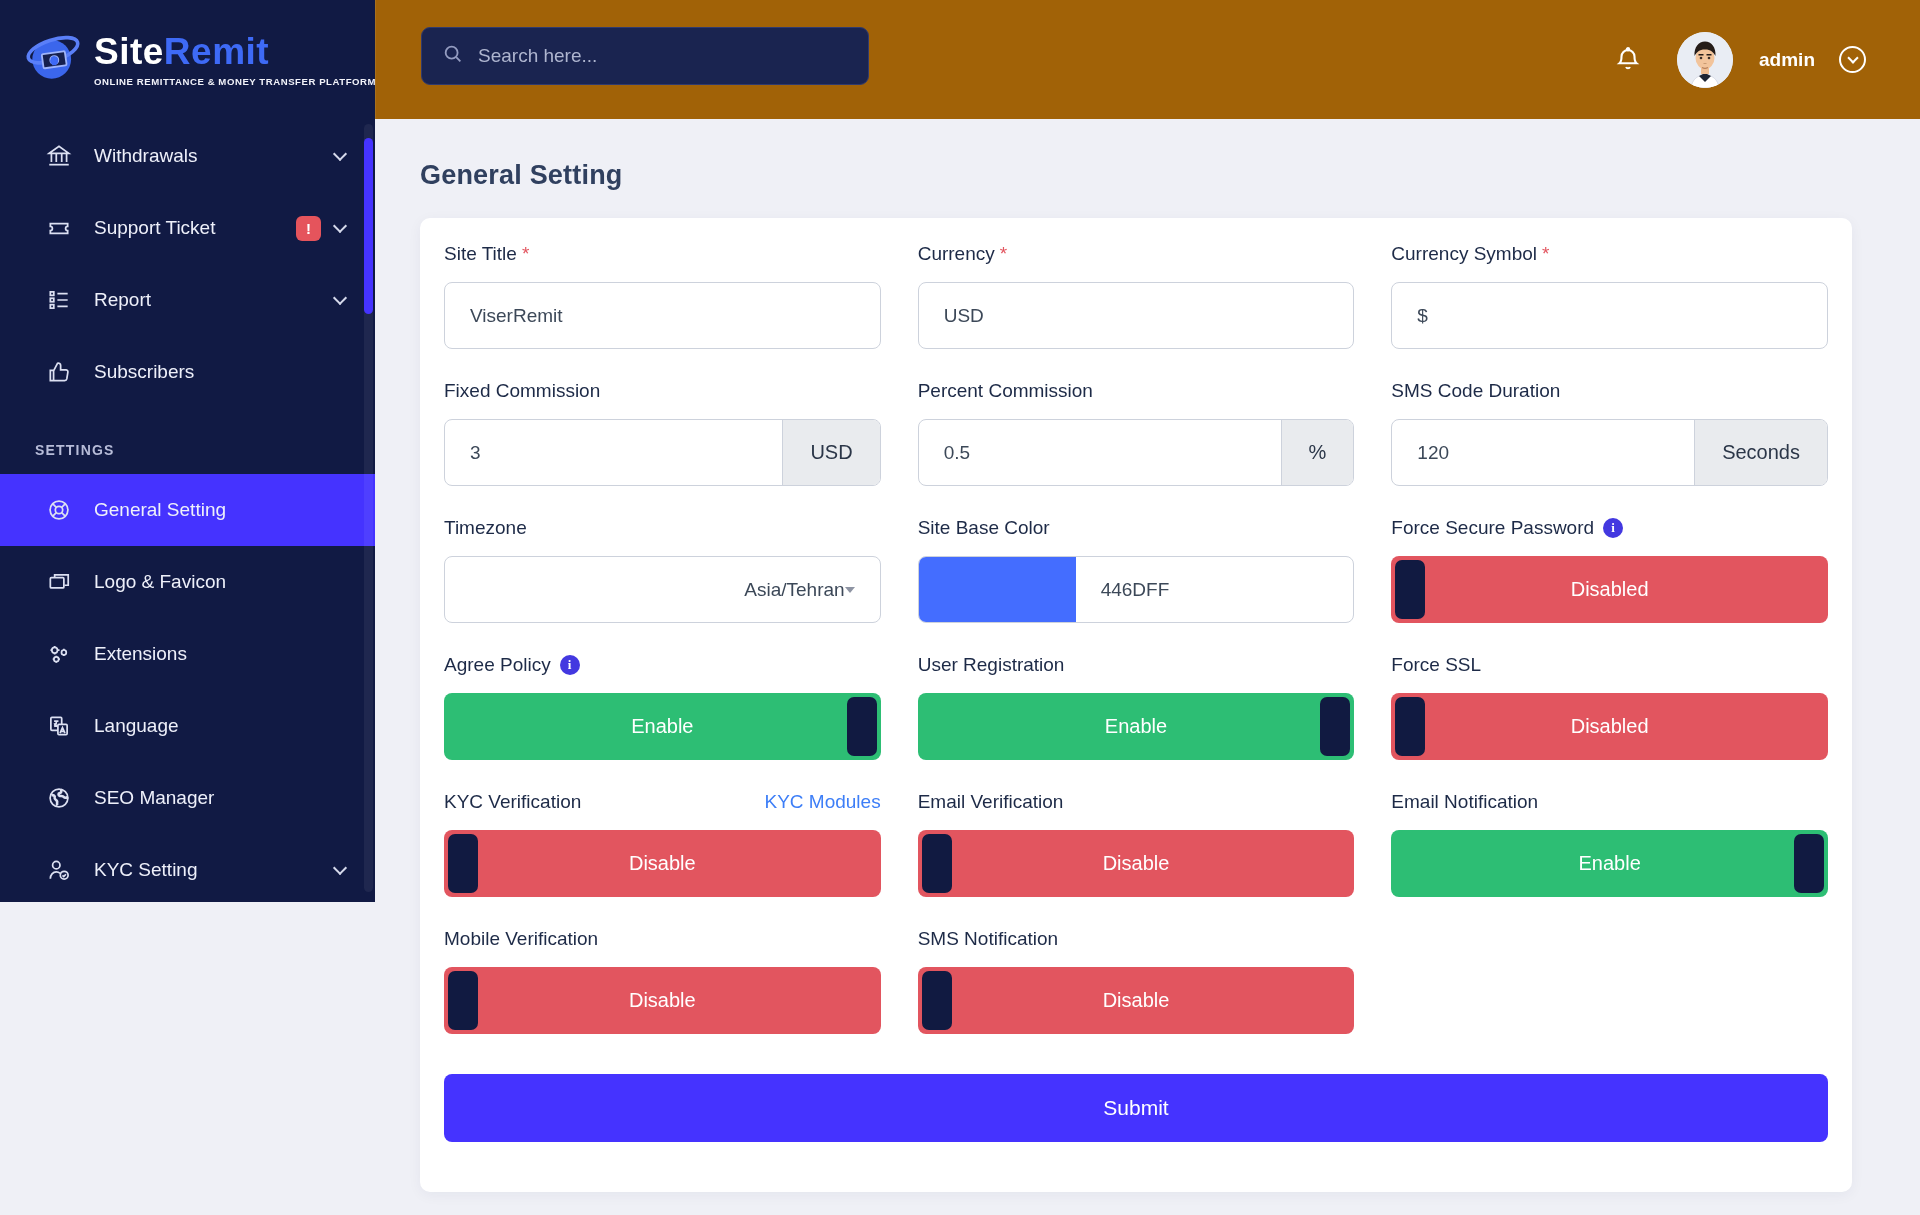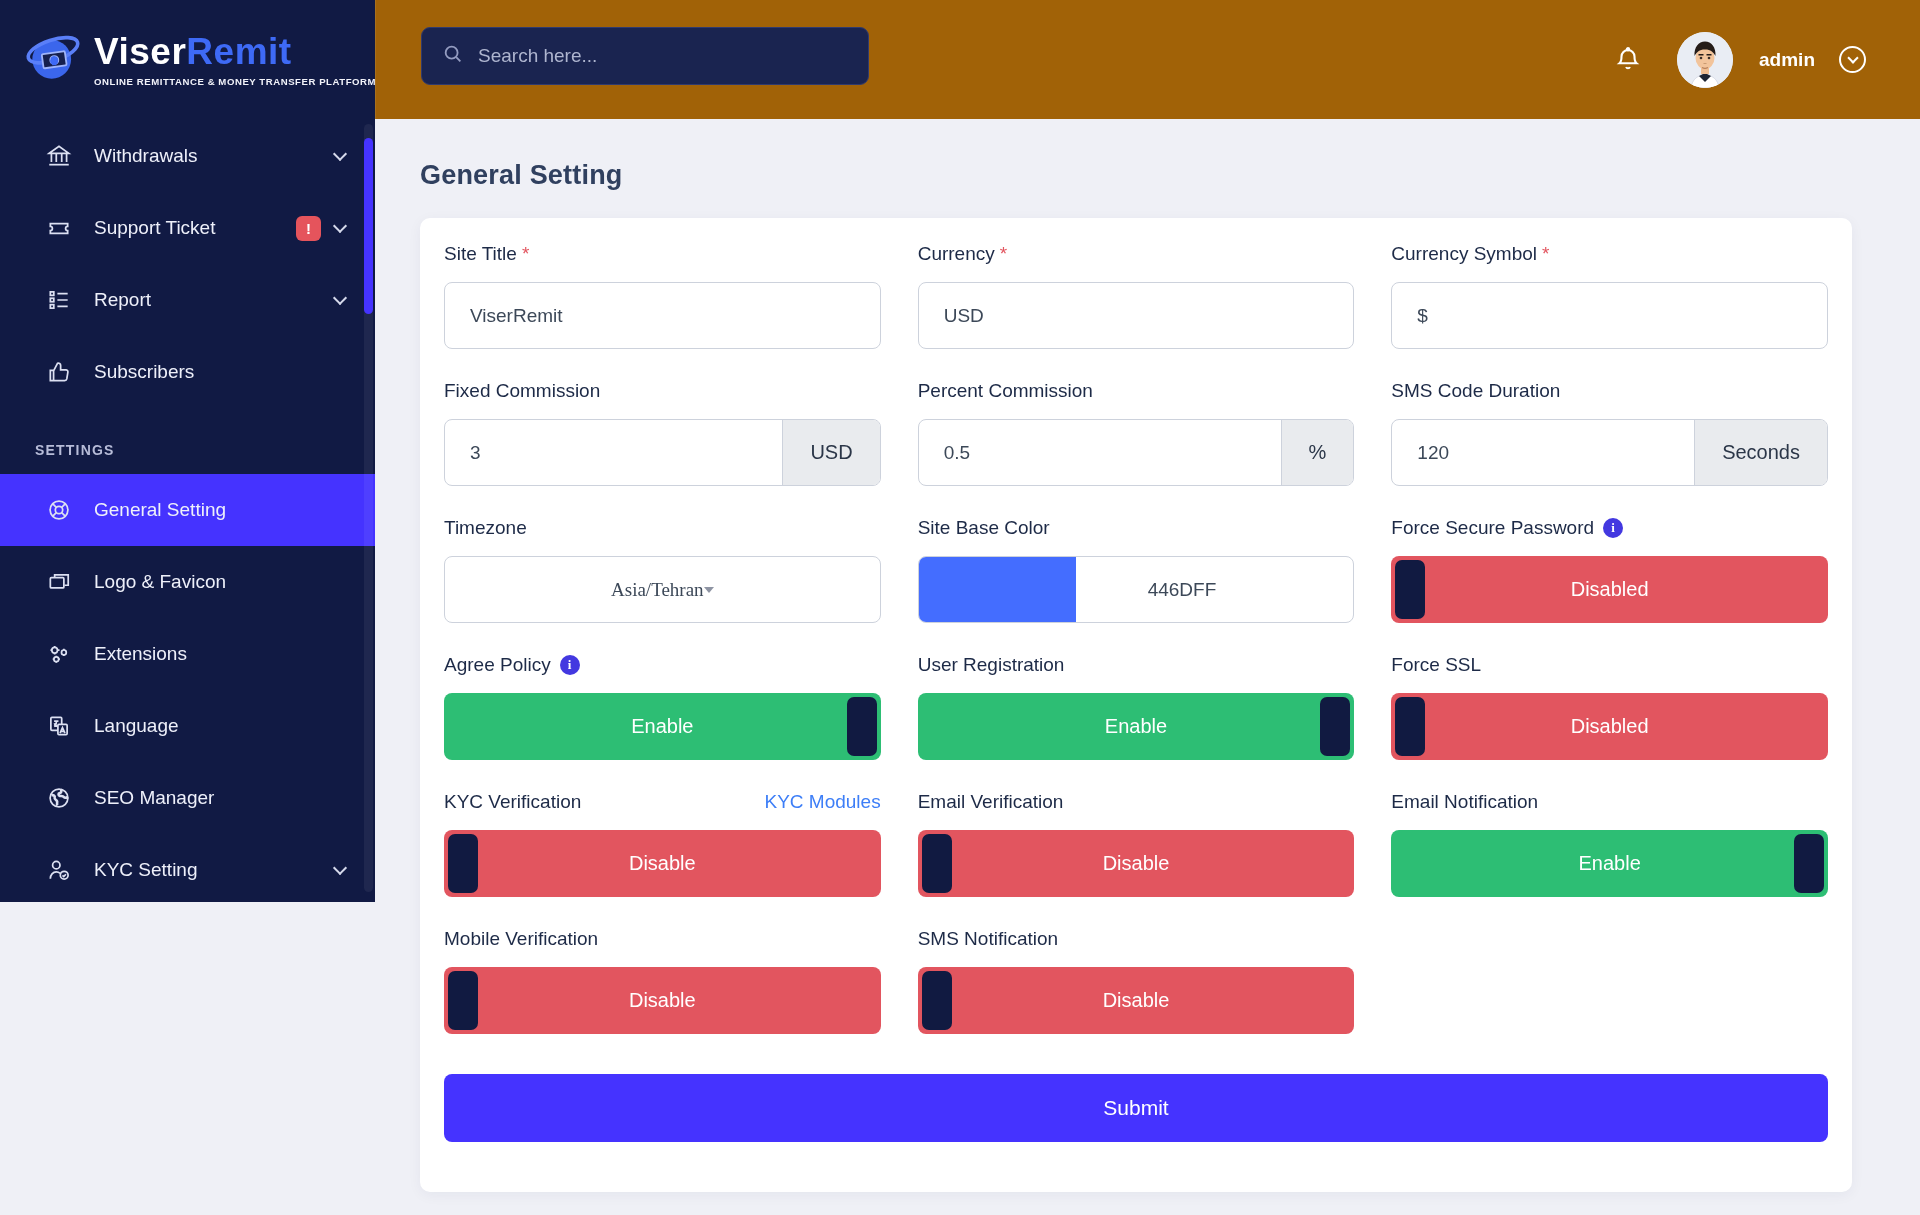--- a/index.html
+++ b/index.html
@@ -48,23 +48,23 @@
   .info { width:20px; height:20px; border-radius:50%; background:#4338E0; color:#fff; font-size:13px; font-weight:bold; display:inline-flex; align-items:center; justify-content:center; margin-left:9px; font-family:"Liberation Serif", serif; }
   .spacer { flex:1; }
   .flink { font-size:19px; color:#3D7EF7; cursor:pointer; }
 
   .control { height:67px; border:1px solid #CDD2DC; border-radius:8px; background:#fff; display:flex; align-items:center; padding:0 25px; font-size:19px; color:#3C4858; }
   .control input { border:none; outline:none; width:100%; font-size:19px; color:#3C4858; font-family:inherit; background:transparent; }
   .group { display:flex; height:67px; border:1px solid #CDD2DC; border-radius:8px; overflow:hidden; background:#fff; }
   .group .gin { flex:1; display:flex; align-items:center; padding:0 25px; }
   .group .gin input { border:none; outline:none; width:100%; font-size:19px; color:#3C4858; font-family:inherit; }
   .addon { background:#E9EBEE; border-left:1px solid #CDD2DC; display:flex; align-items:center; padding:0 27px; font-size:20px; color:#2B3648; }
-  .select-control { justify-content:center; cursor:pointer;font-family:Liberation Serif, serif; }
+  .select-control { justify-content:flex-end; cursor:pointer; }
   .caret-down { width:0; height:0; border-left:5.5px solid transparent; border-right:5.5px solid transparent; border-top:6.5px solid #8E94A3; }
-  .color-control { padding:0; overflow:hidden; cursor:pointer;gap:47px; }
+  .color-control { padding:0; overflow:hidden; cursor:pointer; }
   .swatch { width:157px; height:100%; flex:0 0 157px; }
   .color-val { margin-left:25px; }
 
   .toggle { position:relative; height:67px; border-radius:8px; display:flex; align-items:center; justify-content:center; color:#FFFFFF; font-size:20px; font-weight:500; cursor:pointer; }
   .toggle.green { background:#2DBE74; }
   .toggle.red { background:#E2555F; }
   .knob { position:absolute; top:4px; bottom:4px; width:30px; background:#111A41; border-radius:7px; }
   .toggle.off .knob { left:4px; }
   .toggle.on .knob { right:4px; }
 
@@ -78,21 +78,21 @@
     <span>
       <svg width="62" height="62" viewBox="0 0 24 24" fill="none" stroke="#3E6AF6" stroke-width="1.4">
         <circle cx="11.5" cy="12.5" r="7.5" fill="#3E6AF6" stroke="none" opacity="0.95"></circle>
         <ellipse cx="12" cy="9" rx="10" ry="4" transform="rotate(-18 12 9)" stroke="#5A7FF8"></ellipse>
         <rect x="8" y="10" width="9" height="5.5" rx="0.5" transform="rotate(-8 12 13)" fill="#16204E" stroke="#9FB4FA" stroke-width="0.7"></rect>
         <circle cx="12.5" cy="12.8" r="1.6" fill="none" stroke="#9FB4FA" stroke-width="0.6"></circle>
         <text x="11.6" y="13.9" font-size="3" fill="#9FB4FA" font-family="Liberation Sans">$</text>
       </svg>
     </span>
     <span class="logo-text">
-      <div class="logo-line1"><span class="w">Viser</span><span class="b">Remit</span></div>
+      <div class="logo-line1"><span class="w">Site</span><span class="b">Remit</span></div>
       <div class="logo-tagline">ONLINE REMITTANCE &amp; MONEY TRANSFER PLATFORM</div>
     </span>
   </div>
 
   <ul class="nav">
     <li class="nav-item">
       <span class="nicon">
         <svg width="26" height="26" viewBox="0 0 24 24" fill="none" stroke="currentColor" stroke-width="1.6">
             <path d="M3 9.5L12 3l9 6.5H3z"></path>
             <path d="M5 9.5v8M9.5 9.5v8M14.5 9.5v8M19 9.5v8"></path>

